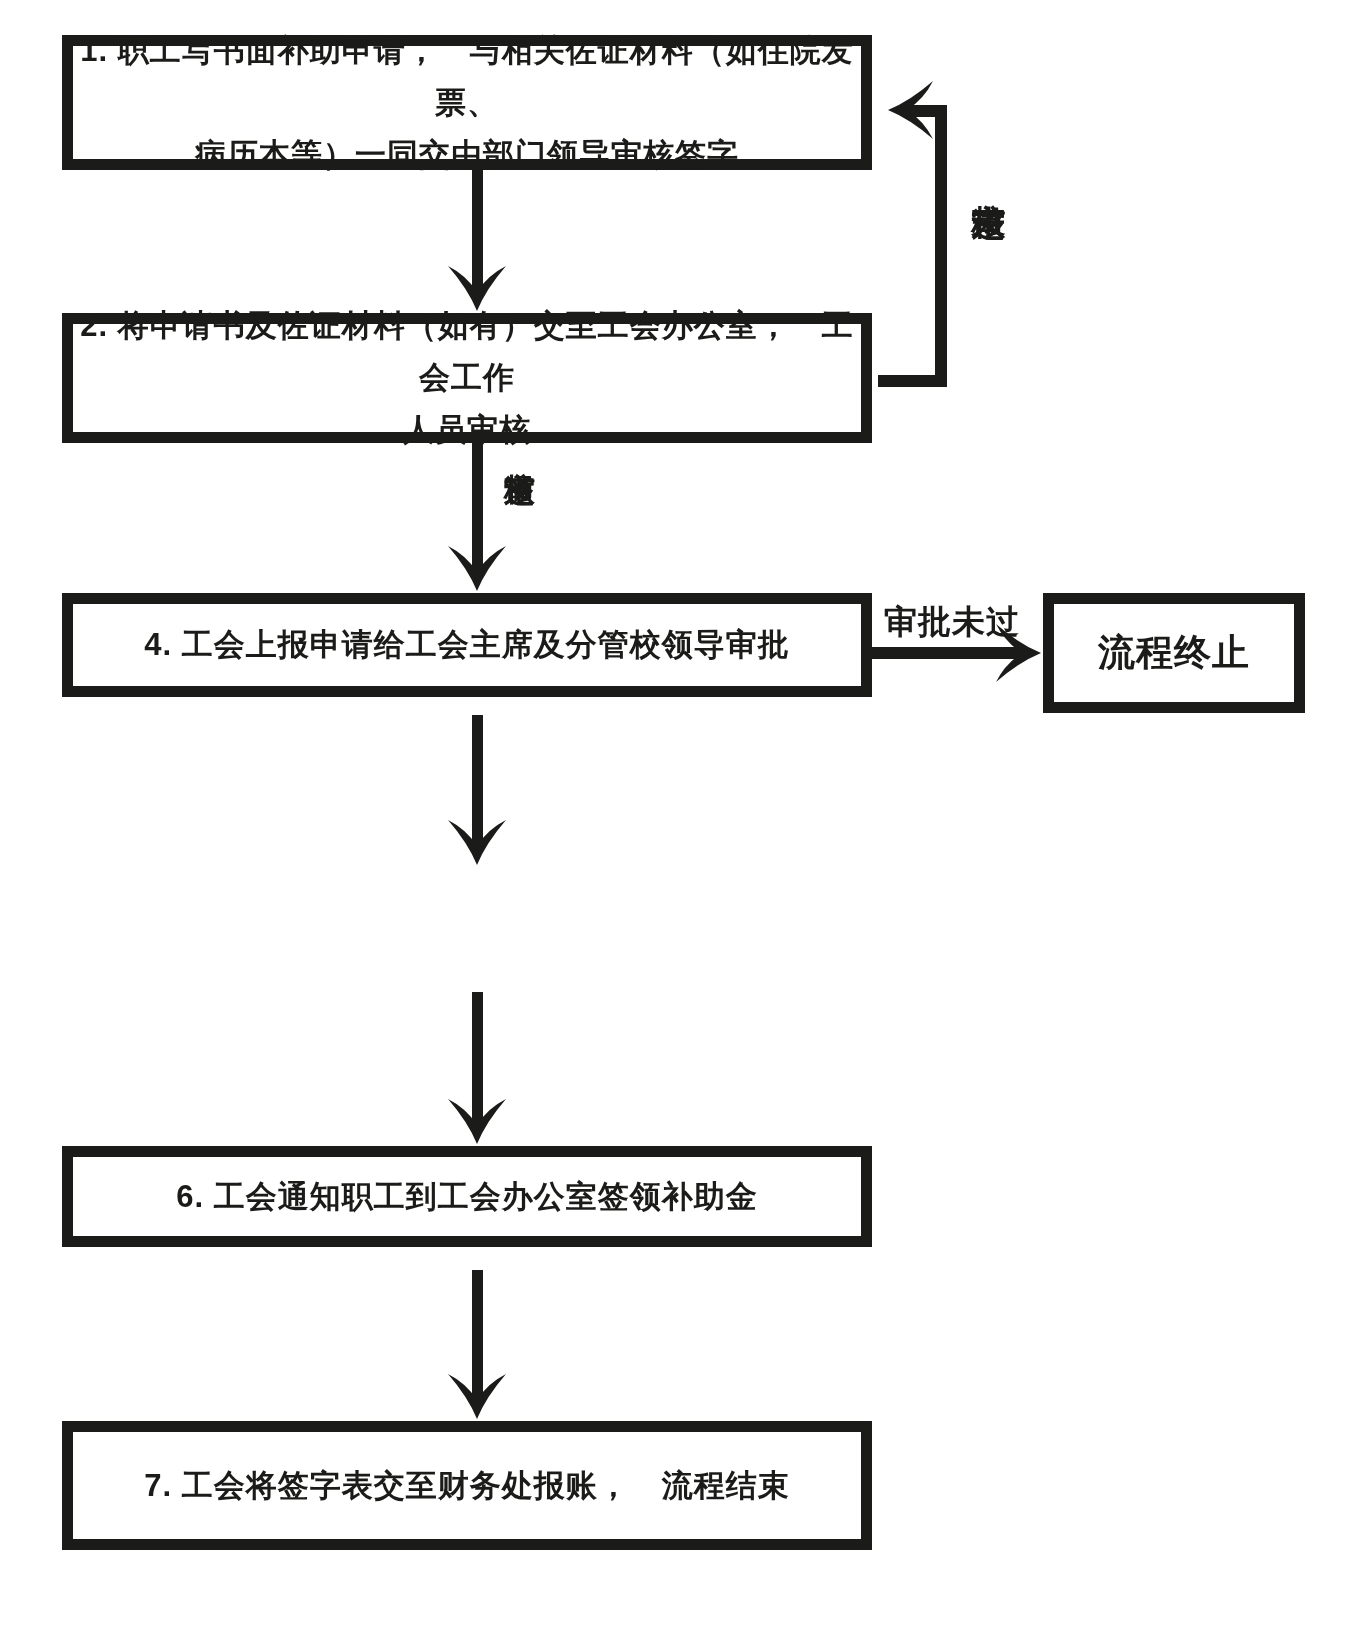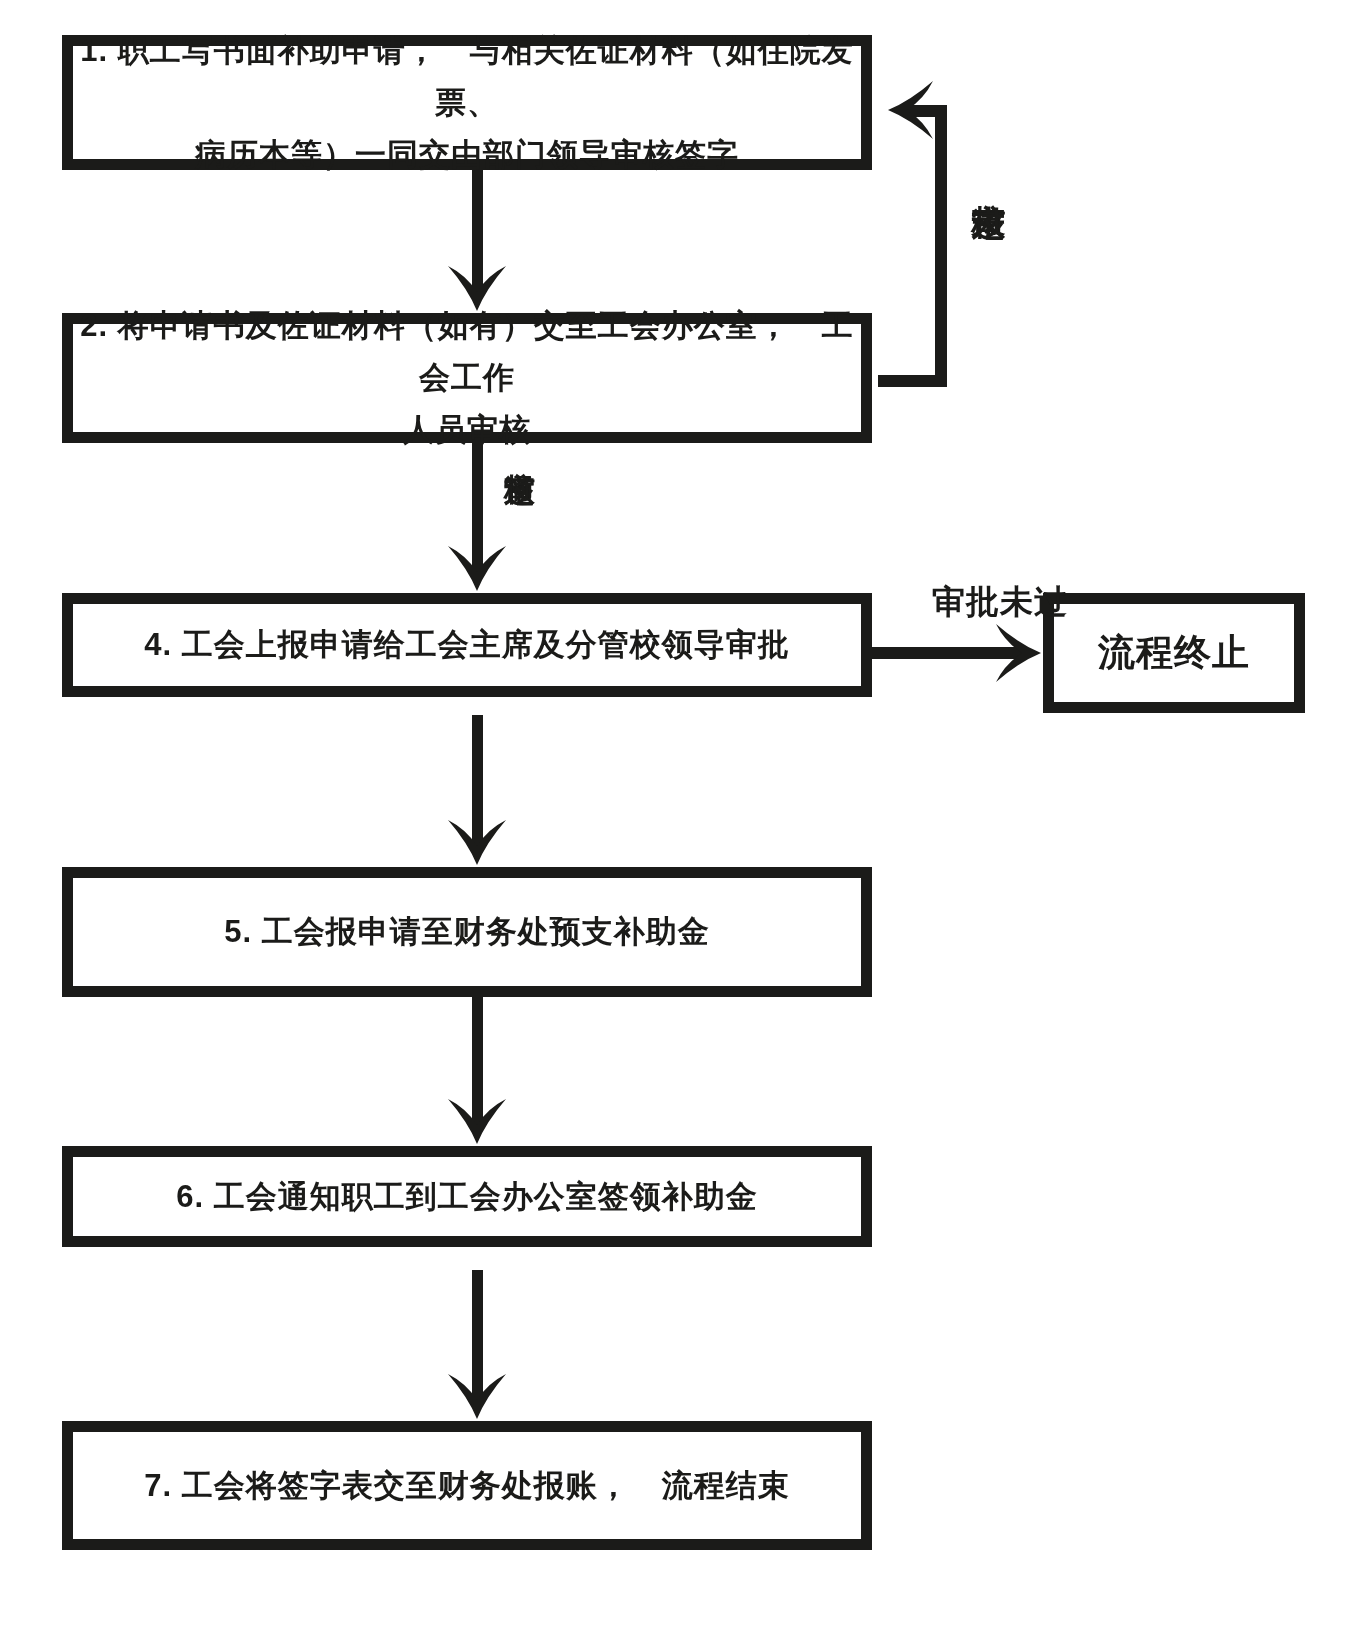--- a/index.html
+++ b/index.html
@@ -62,23 +62,22 @@
     height: 160px;
   }
   #label-review-passed {
     left: 498px;
     top: 447px;
     font-size: 31px;
     height: 145px;
   }
   #label-approval-failed {
     left: 884px;
-    top: 580px;
+    top: 600px;
     font-size: 33px;
-    margin-left: 48px;
   }
   #node-step1   { top: 35px;   height: 135px; }
   #node-step2   { top: 313px;  height: 130px; }
   #node-step4   { top: 593px;  height: 104px; }
   #node-step5   { top: 867px;  height: 130px; }
   #node-step6   { top: 1146px; height: 101px; }
   #node-step7   { top: 1421px; height: 129px; }
   #node-terminate {
     left: 1043px;
     top: 593px;
@@ -124,23 +123,20 @@
   </div>
 
   <div class="node main-node" id="node-step4">
     <span class="node-label">4. 工会上报申请给工会主席及分管校领导审批</span>
   </div>
 
   <div class="node" id="node-terminate">
     <span class="node-label">流程终止</span>
   </div>
 
-  <div class="node main-node" id="node-step5">
-    <span class="node-label">5. 工会报申请至财务处预支补助金</span>
-  </div>
 
   <div class="node main-node" id="node-step6">
     <span class="node-label">6. 工会通知职工到工会办公室签领补助金</span>
   </div>
 
   <div class="node main-node" id="node-step7">
     <span class="node-label">7. 工会将签字表交至财务处报账，　流程结束</span>
   </div>
 
   <div class="edge-label vertical" id="label-review-failed">审核未过</div>

